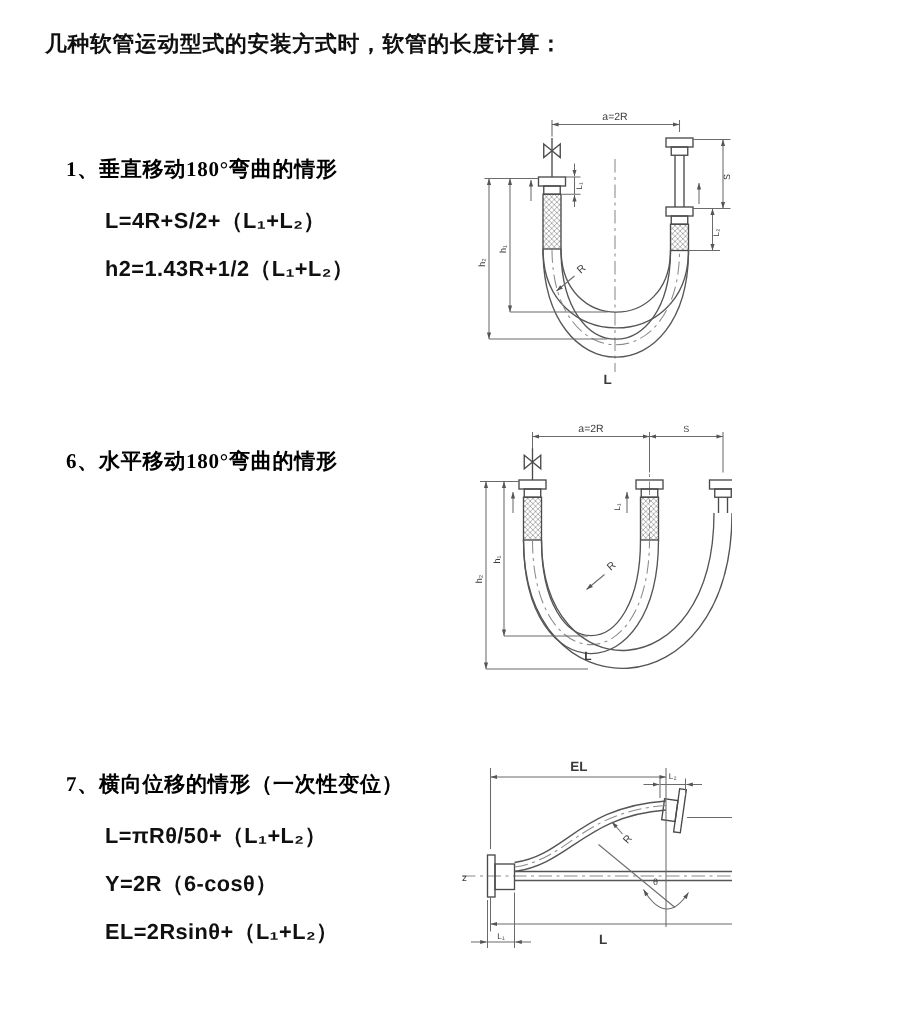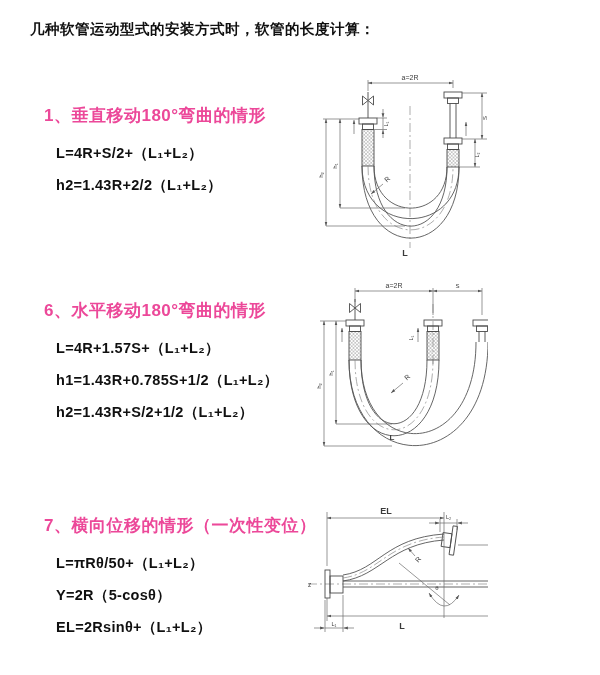--- a/index.html
+++ b/index.html
@@ -5,22 +5,22 @@
   html,body{margin:0;padding:0;background:#fff;}
   #page{
     position:relative;width:488px;height:675px;background:#ffffff;overflow:hidden;
     font-family:"Liberation Sans","DejaVu Sans",sans-serif;color:#111;
   }
   .page-title{
     position:absolute;left:30px;top:20px;font-size:14.5px;font-weight:bold;
     letter-spacing:0.5px;color:#101010;
   }
   .section{position:absolute;left:44px;}
-  .section .heading{font-size:17px;font-weight:bold;color:#ec4899;letter-spacing:0.5px;}
-  .section .formulas{margin:10px 0 0 12px;}
+  .section .heading{font-size:14px;font-weight:bold;color:#000000;letter-spacing:0.5px;font-family:Liberation Serif, serif;}
+  .section .formulas{margin:10px 0 0 26px;}
   .section .formula{
     font-size:14.5px;font-weight:bold;color:#101010;height:32px;line-height:32px;
     letter-spacing:0.3px;white-space:nowrap;
   }
   .diag{position:absolute;}
   svg text{font-family:"Liberation Sans","DejaVu Sans",sans-serif;fill:#3a3a3a;}
   .dim{stroke:#6b6b6b;stroke-width:0.7;fill:none;}
   .part{stroke:#4a4a4a;stroke-width:0.9;fill:none;}
   .hose{stroke:#555;stroke-width:0.9;fill:none;}
   .cl{stroke:#8a8a8a;stroke-width:0.7;fill:none;stroke-dasharray:9 3 2 3;}
@@ -33,38 +33,33 @@
 <body>
 
 <div id="page">
 
   <div class="page-title">几种软管运动型式的安装方式时，软管的长度计算：</div>
 
   <div class="section" style="top:104px">
     <div class="heading">1、垂直移动180°弯曲的情形</div>
     <div class="formulas">
       <div class="formula">L=4R+S/2+（L₁+L₂）</div>
-      <div class="formula">h2=1.43R+2/2（L₁+L₂）</div>
+      <div class="formula">h2=1.43R+1/2（L₁+L₂）</div>
     </div>
   </div>
 
   <div class="section" style="top:299px">
     <div class="heading">6、水平移动180°弯曲的情形</div>
-    <div class="formulas">
-      <div class="formula">L=4R+1.57S+（L₁+L₂）</div>
-      <div class="formula">h1=1.43R+0.785S+1/2（L₁+L₂）</div>
-      <div class="formula">h2=1.43R+S/2+1/2（L₁+L₂）</div>
-    </div>
   </div>
 
   <div class="section" style="top:514px">
     <div class="heading">7、横向位移的情形（一次性变位）</div>
     <div class="formulas">
       <div class="formula">L=πRθ/50+（L₁+L₂）</div>
-      <div class="formula">Y=2R（5-cosθ）</div>
+      <div class="formula">Y=2R（6-cosθ）</div>
       <div class="formula">EL=2Rsinθ+（L₁+L₂）</div>
     </div>
   </div>
 
   <svg class="diag" style="left:310px;top:70px" width="280" height="192" viewBox="0 0 280 192">
     <defs>
       <marker id="ar1" viewBox="0 0 8 6" refX="7.5" refY="3" markerWidth="7" markerHeight="5" orient="auto-start-reverse">
         <path d="M0,0.6 L7.5,3 L0,5.4 Z" fill="#555"></path>
       </marker>
       <pattern id="br1" width="3.5" height="3.5" patternUnits="userSpaceOnUse">

